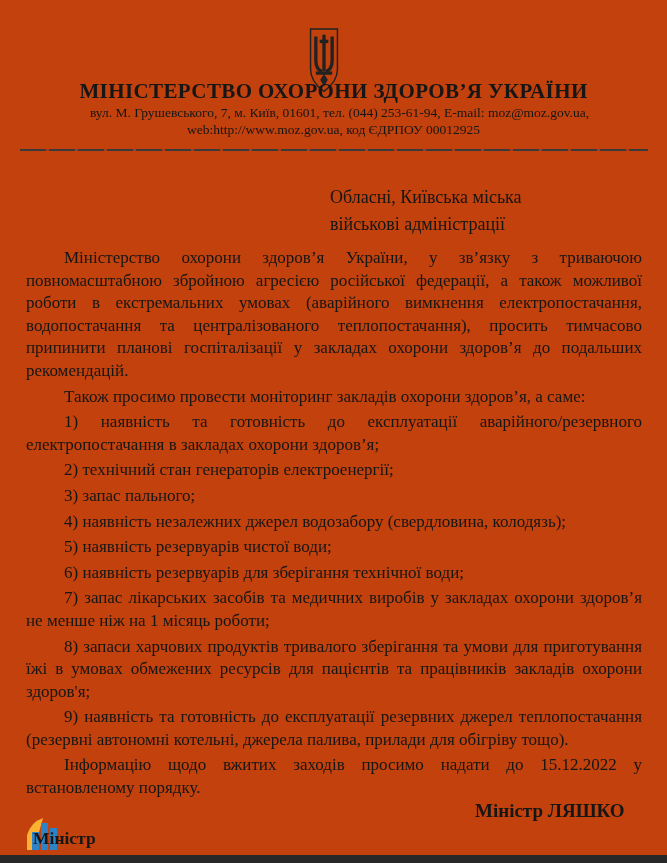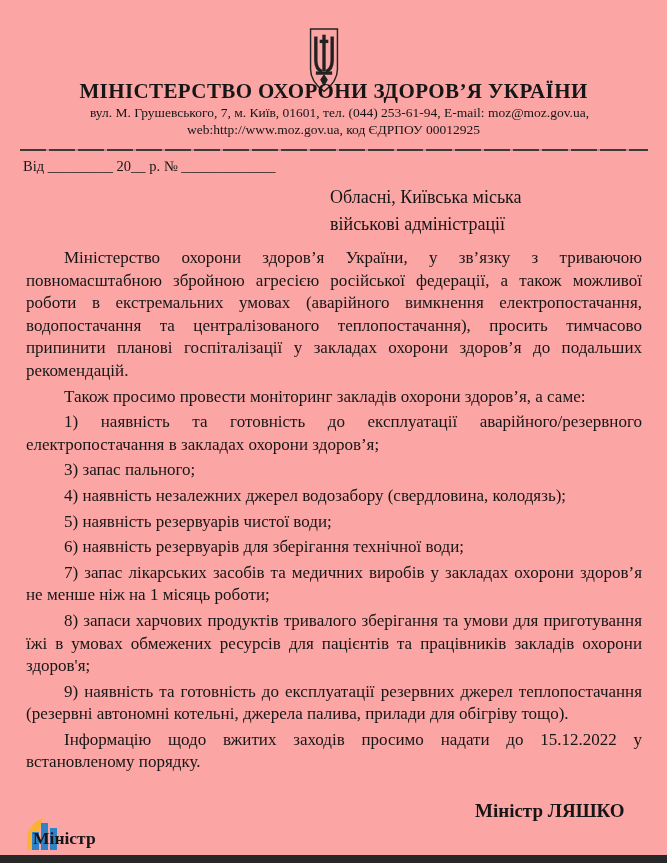--- a/index.html
+++ b/index.html
@@ -1,19 +1,19 @@
 <!DOCTYPE html>
 <html lang="uk"><head>
 <meta charset="utf-8">
 <style>
   html,body { margin:0; padding:0; background:#ffffff; }
   .page {
     position:relative;
     width:667px; height:863px;
-    background:#fca5a5;
+    background:#c2410c;
     font-family:"Liberation Serif", serif;
     color:#161616;
     overflow:hidden;
     -webkit-font-smoothing:antialiased;
   }
   .emblem { position:absolute; left:300px; top:23px; }
   .org-title {
     position:absolute; left:0; right:0; top:79px;
     text-align:center; font-weight:bold; font-size:21px; letter-spacing:0.4px;
     white-space:nowrap;
@@ -61,32 +61,32 @@
     </svg>
   </div>
 
   <div class="org-title">МІНІСТЕРСТВО ОХОРОНИ ЗДОРОВ’Я УКРАЇНИ</div>
   <div class="addr addr1">вул. М. Грушевського, 7, м. Київ, 01601, тел. (044) 253-61-94, E-mail: moz@moz.gov.ua,</div>
   <div class="addr addr2">web:http://www.moz.gov.ua, код ЄДРПОУ 00012925</div>
 
   <div class="sep"></div>
 
   <div class="refs">
-    <span>Від _________ 20__ р. № _____________</span>
   </div>
 
   <div class="addressee">
     <div>Обласні, Київська міська</div>
     <div>військові адміністрації</div>
   </div>
 
   <div class="body">
     <p>Міністерство охорони здоров’я України, у зв’язку з триваючою повномасштабною збройною агресією російської федерації, а також можливої роботи в екстремальних умовах (аварійного вимкнення електропостачання, водопостачання та централізованого теплопостачання), просить тимчасово припинити планові госпіталізації у закладах охорони здоров’я до подальших рекомендацій.</p>
     <p>Також просимо провести моніторинг закладів охорони здоров’я, а саме:</p>
     <p>1) наявність та готовність до експлуатації аварійного/резервного електропостачання в закладах охорони здоров’я;</p>
+    <p>2) технічний стан генераторів електроенергії;</p>
     <p>3) запас пального;</p>
     <p>4) наявність незалежних джерел водозабору (свердловина, колодязь);</p>
     <p>5) наявність резервуарів чистої води;</p>
     <p>6) наявність резервуарів для зберігання технічної води;</p>
     <p>7) запас лікарських засобів та медичних виробів у закладах охорони здоров’я не менше ніж на 1 місяць роботи;</p>
     <p>8) запаси харчових продуктів тривалого зберігання та умови для приготування їжі в умовах обмежених ресурсів для пацієнтів та працівників закладів охорони здоров'я;</p>
     <p>9) наявність та готовність до експлуатації резервних джерел теплопостачання (резервні автономні котельні, джерела палива, прилади для обігріву тощо).</p>
     <p>Інформацію щодо вжитих заходів просимо надати до 15.12.2022 у встановленому порядку.</p>
   </div>
 

